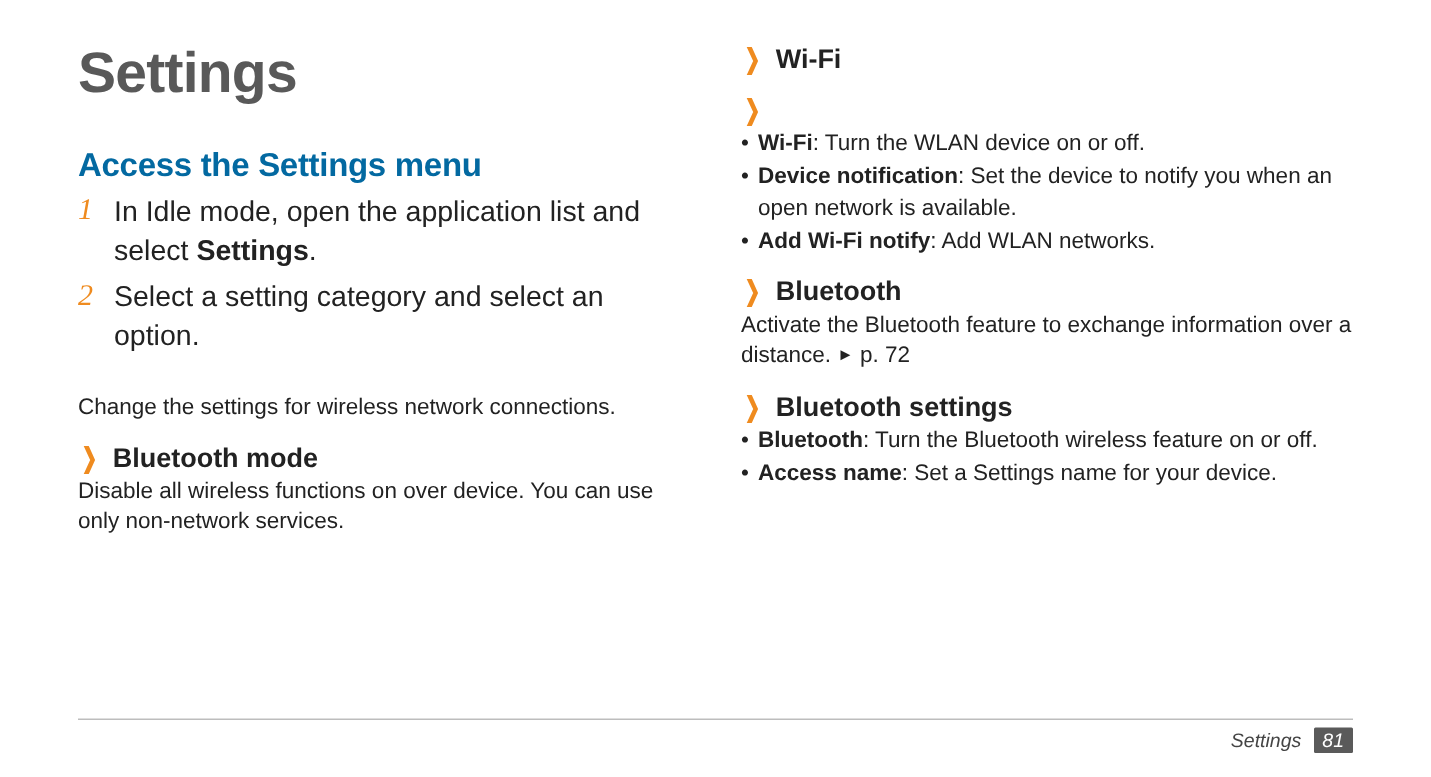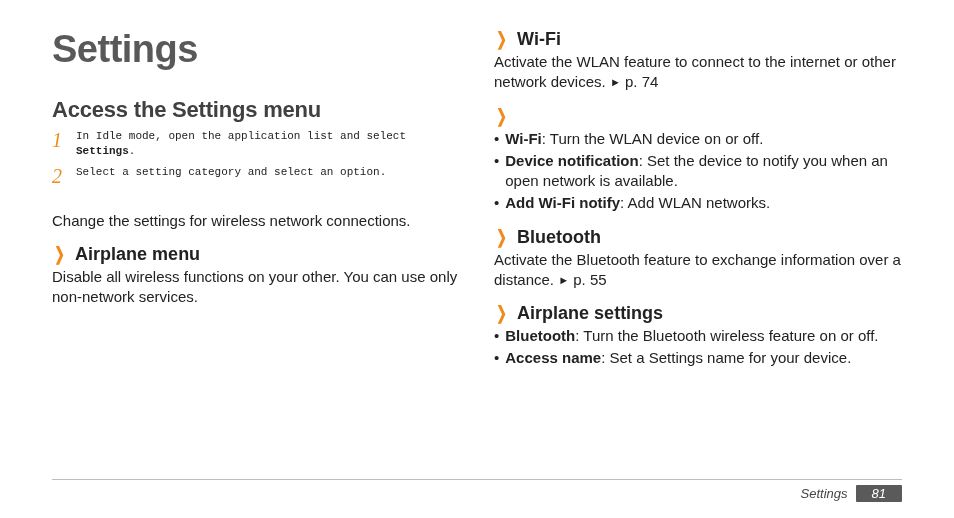--- a/index.html
+++ b/index.html
@@ -24,21 +24,21 @@
     .page-title {
       font-size: 38px;
       font-weight: 700;
       color: #595959;
       margin-bottom: 26px;
       letter-spacing: -0.5px;
     }
     .h2 {
       font-size: 22px;
       font-weight: 700;
-      color: #404040;
+      color: #0369a1;
       margin-bottom: 6px;
       letter-spacing: -0.2px;
     }
     .h3-row {
       display: flex;
       align-items: baseline;
       margin-top: 12px;
       margin-bottom: 2px;
     }
     .chev {
@@ -68,23 +68,22 @@
       font-size: 20px;
       font-style: italic;
       font-weight: 400;
       color: #ef8b1f;
       margin-right: 8px;
       font-family: Georgia, "Times New Roman", serif;
       line-height: 1.1;
       min-width: 16px;
     }
     .step-text {
-      font-size: 11px;
+      font-size: 19px;
       line-height: 1.35;
-      font-family: Liberation Mono, monospace;
     }
     .spacer-md { height: 18px; }
     .bullet {
       display: flex;
       align-items: flex-start;
       font-size: 15px;
       line-height: 1.35;
       margin-bottom: 2px;
     }
     .bullet-dot {
@@ -108,21 +107,21 @@
     .footer-label {
       font-size: 13px;
       font-style: italic;
       color: #444;
     }
     .footer-page {
       background: #5a5a5a;
       color: #fff;
       font-size: 13px;
       font-style: italic;
-      padding: 1px 16px;
+      padding: 1px 6px;
       border-radius: 1px;
     }
     .footer-rule {
       position: absolute;
       bottom: 38px;
       left: 52px;
       right: 52px;
       height: 1px;
       background: #bdbdbd;
     }
@@ -150,61 +149,58 @@
         <span>Select a setting category and select an option.</span>
       </div>
     </div>
 
     <div class="spacer-md"></div>
 
     <div class="body-text">Change the settings for wireless network connections.</div>
 
     <div class="h3-row">
       <span class="chev">❯</span>
-      <span class="h3">Airplane menu</span>
-    </div>
-    <div class="body-text">Disable all wireless functions on your other. You can use only non-network services.</div>
+      <span class="h3">Bluetooth mode</span>
+    </div>
+    <div class="body-text">Disable all wireless functions on over device. You can use only non-network services.</div>
   </div>
 
   <div class="col">
     <div class="h3-row" style="margin-top:0">
       <span class="chev">❯</span>
       <span class="h3">Wi-Fi</span>
     </div>
+
+    <div class="h3-row">
+      <span class="chev">❯</span>
+    </div>
+    <div class="bullet">
+      <span class="bullet-dot">•</span>
+      <span class="bullet-text"><b>Wi-Fi</b><span>: Turn the WLAN device on or off.</span></span>
+    </div>
+    <div class="bullet">
+      <span class="bullet-dot">•</span>
+      <span class="bullet-text"><b>Device notification</b><span>: Set the device to notify you when an open network is available.</span></span>
+    </div>
+    <div class="bullet">
+      <span class="bullet-dot">•</span>
+      <span class="bullet-text"><b>Add Wi-Fi notify</b><span>: Add WLAN networks.</span></span>
+    </div>
+
+    <div class="h3-row">
+      <span class="chev">❯</span>
+      <span class="h3">Bluetooth</span>
+    </div>
     <div class="body-text">
-      <span>Activate the WLAN feature to connect to the internet or other network devices. </span><span class="tri">►</span> <span>p. 74</span>
-    </div>
-
-    <div class="h3-row">
-      <span class="chev">❯</span>
-    </div>
-    <div class="bullet">
-      <span class="bullet-dot">•</span>
-      <span class="bullet-text"><b>Wi-Fi</b><span>: Turn the WLAN device on or off.</span></span>
-    </div>
-    <div class="bullet">
-      <span class="bullet-dot">•</span>
-      <span class="bullet-text"><b>Device notification</b><span>: Set the device to notify you when an open network is available.</span></span>
-    </div>
-    <div class="bullet">
-      <span class="bullet-dot">•</span>
-      <span class="bullet-text"><b>Add Wi-Fi notify</b><span>: Add WLAN networks.</span></span>
-    </div>
-
-    <div class="h3-row">
-      <span class="chev">❯</span>
-      <span class="h3">Bluetooth</span>
-    </div>
-    <div class="body-text">
-      <span>Activate the Bluetooth feature to exchange information over a distance. </span><span class="tri">►</span> <span>p. 55</span>
-    </div>
-
-    <div class="h3-row">
-      <span class="chev">❯</span>
-      <span class="h3">Airplane settings</span>
+      <span>Activate the Bluetooth feature to exchange information over a distance. </span><span class="tri">►</span> <span>p. 72</span>
+    </div>
+
+    <div class="h3-row">
+      <span class="chev">❯</span>
+      <span class="h3">Bluetooth settings</span>
     </div>
     <div class="bullet">
       <span class="bullet-dot">•</span>
       <span class="bullet-text"><b>Bluetooth</b><span>: Turn the Bluetooth wireless feature on or off.</span></span>
     </div>
     <div class="bullet">
       <span class="bullet-dot">•</span>
       <span class="bullet-text"><b>Access name</b><span>: Set a Settings name for your device.</span></span>
     </div>
   </div>

